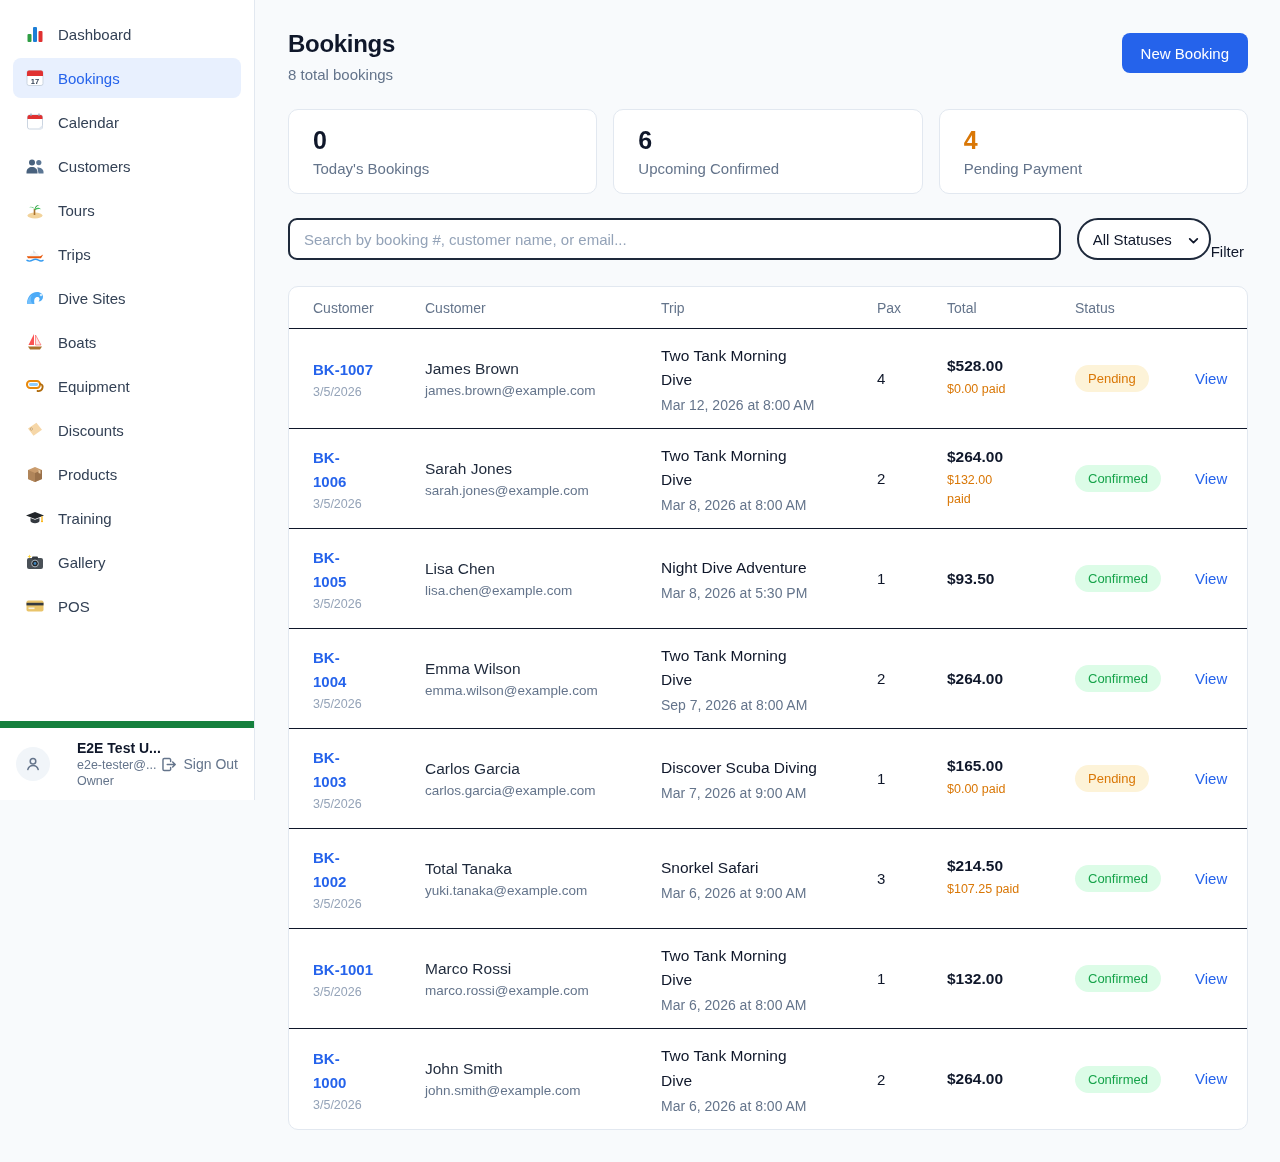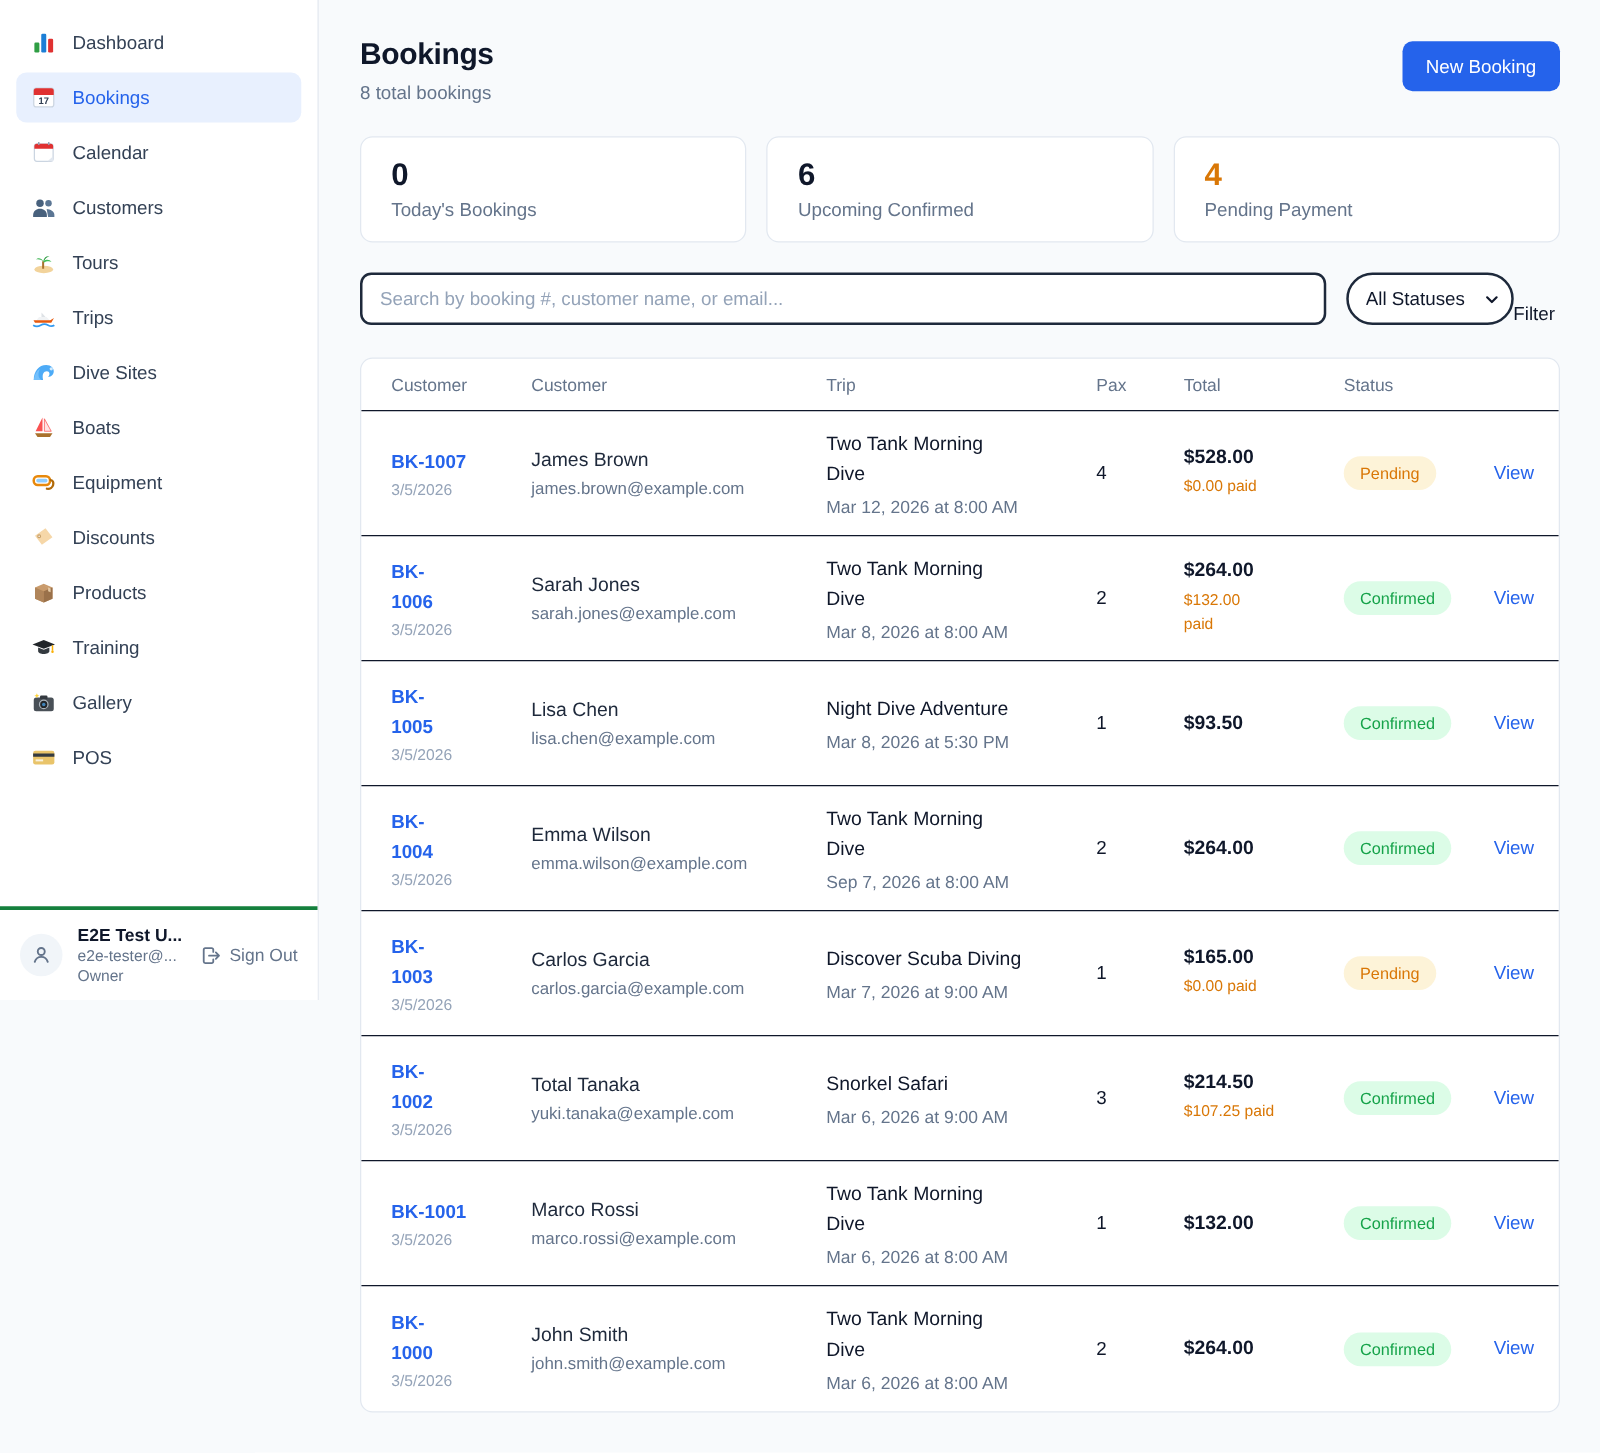--- a/index.html
+++ b/index.html
@@ -9,21 +9,21 @@
   
   .sidebar{position:absolute;top:0;left:0;width:255px;height:800px;background:#fff;border-right:1px solid #e2e8f0}
   .brand{padding:18px 16px 16px;border-bottom:1px solid #e2e8f0}
   .brand-name{color:#2563eb;font-size:19px;font-weight:700}
   .brand-domain{color:#475569;font-size:13.5px;margin-top:6px}
   .nav{padding:14px 13px 0}
   .nav-item{display:flex;align-items:center;gap:13px;height:40px;padding:0 12px;border-radius:8px;font-size:15px;color:#334155;cursor:pointer;margin-bottom:4px}
   .nav-item.active{background:#e8f0fe;color:#2563eb;font-weight:500}
   .nav-icon{width:20px;height:20px;display:inline-flex;flex:none}
   .nav-icon svg{width:20px;height:20px}
-  .user-footer{position:absolute;left:0;right:0;bottom:0;border-top:3px solid #15803d;padding:12px 16px;display:flex;align-items:center;gap:12px;background:#fff}
+  .user-footer{position:absolute;left:0;right:0;bottom:0;border-top:7px solid #15803d;padding:12px 16px;display:flex;align-items:center;gap:27px;background:#fff}
   .avatar{width:34px;height:34px;border-radius:50%;background:#f1f5f9;display:flex;align-items:center;justify-content:center;flex:none}
   .avatar svg{width:20px;height:20px}
   .user-meta{flex:1;min-width:0}
   .user-name{font-size:14px;font-weight:700;color:#0f172a;white-space:nowrap}
   .user-email,.user-role{font-size:12.5px;color:#64748b;margin-top:2px;white-space:nowrap}
   .signout{display:flex;align-items:center;gap:7px;background:none;border:none;color:#64748b;font-size:14px;cursor:pointer;font-family:inherit;padding:0;flex:none}
   .signout svg{width:17px;height:17px}
 
   
   main{margin-left:255px;padding:30px 32px 30px 33px}

